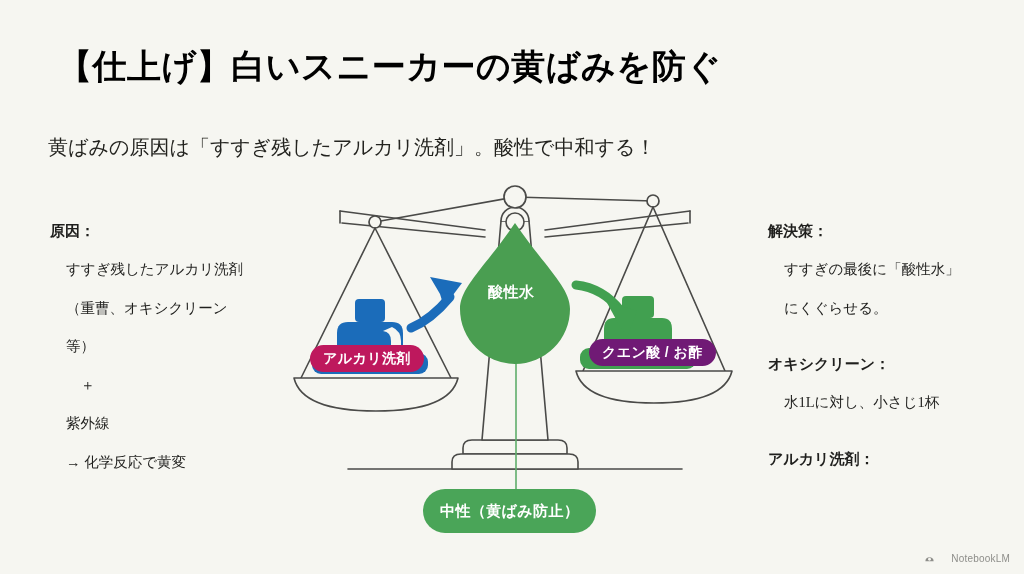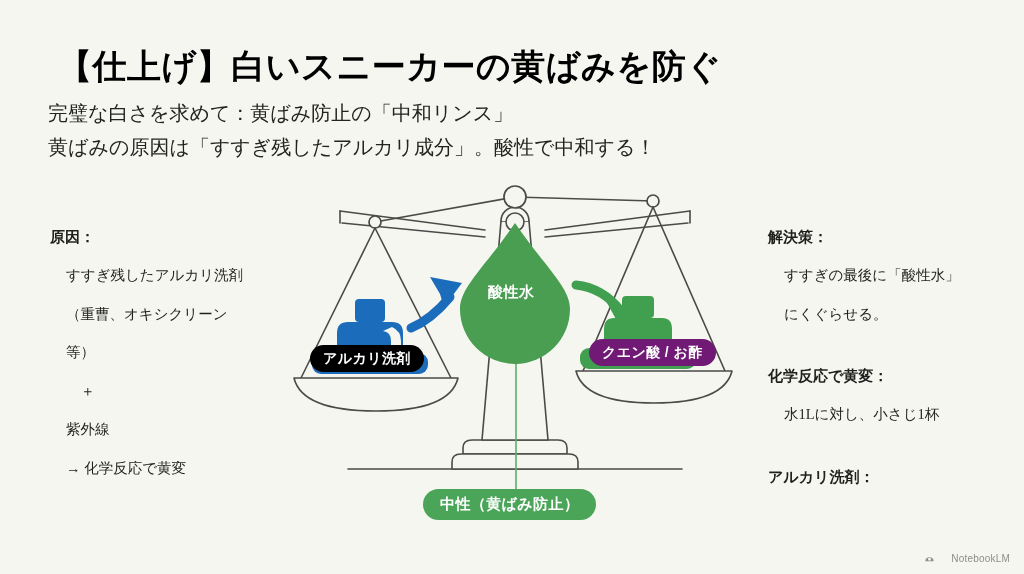--- a/index.html
+++ b/index.html
@@ -53,21 +53,21 @@
     position: absolute;
     font-size: 14.5px;
     line-height: 1.55;
     color: #1f1f1d;
   }
   #cause-block { left: 50px; top: 219px; width: 230px; }
   #solution-block { left: 768px; top: 219px; width: 240px; }
   .blk-head {
     font-weight: 700;
     font-size: 15px;
-    margin: 6px 0 1px 0;
+    margin: 0 0 1px 0;
     white-space: nowrap;
   }
   .blk-line { margin: 16px; white-space: pre-wrap; font-family: Liberation Serif, serif; }
   .blk-gap { height: 17px; }
   
   #scale-wrap {
     position: absolute;
     left: 280px;
     top: 175px;
     width: 470px;
@@ -82,35 +82,35 @@
     font-weight: 700;
     letter-spacing: 0.4px;
     display: flex;
     align-items: center;
     justify-content: center;
     white-space: nowrap;
     padding: 0 13px;
     height: 27px;
   }
   #badge-alkali {
-    background: #000000;
+    background: #be185d;
     left: 310px;
     top: 345px;
     text-align: center;
   }
   #badge-acid {
     background: #701a75;
     left: 589px;
     top: 339px;
   }
   #badge-neutral {
     background: #4aa558;
     left: 423px;
     top: 489px;
-    height: 31px;
+    height: 44px;
     font-size: 15px;
     padding: 0 17px;
   }
   #drop-label {
     position: absolute;
     left: 488px;
     top: 283px;
     color: #ffffff;
     font-size: 15px;
     font-weight: 700;
@@ -130,39 +130,38 @@
     letter-spacing: 0.2px;
   }
   #watermark svg { display: block; }
 </style>
 </head>
 <body>
 
 <div id="slide">
 
   <div id="title">【仕上げ】白いスニーカーの黄ばみを防ぐ</div>
-  <div id="subtitle-1">完璧な白さを求めて：黄ばみ防止の「中和リンス」</div>
-  <div id="subtitle-2">黄ばみの原因は「すすぎ残したアルカリ成分」。酸性で中和する！</div>
+  <div id="subtitle-2">黄ばみの原因は「すすぎ残したアルカリ洗剤」。酸性で中和する！</div>
 
   <div id="cause-block" class="side-block">
     <p class="blk-head">原因：</p>
     <p class="blk-line">すすぎ残したアルカリ洗剤</p>
     <p class="blk-line">（重曹、オキシクリーン</p>
     <p class="blk-line">等）</p>
     <p class="blk-line">　＋</p>
     <p class="blk-line">紫外線</p>
     <p class="blk-line">→ 化学反応で黄変</p>
   </div>
 
   <div id="solution-block" class="side-block">
     <p class="blk-head">解決策：</p>
     <p class="blk-line">すすぎの最後に「酸性水」</p>
     <p class="blk-line">にくぐらせる。</p>
     <div class="blk-gap"></div>
-    <p class="blk-head">化学反応で黄変：</p>
+    <p class="blk-head">オキシクリーン：</p>
     <p class="blk-line">水1Lに対し、小さじ1杯</p>
     <div class="blk-gap"></div>
     <p class="blk-head">アルカリ洗剤：</p>
   </div>
 
   <div id="scale-wrap">
     <svg id="scale-svg" width="470" height="330" viewBox="0 0 470 330">
       <g stroke="#4a4a48" fill="none" stroke-width="1.6" stroke-linejoin="round" stroke-linecap="round">
 
         <line x1="68" y1="294" x2="402" y2="294"></line>

